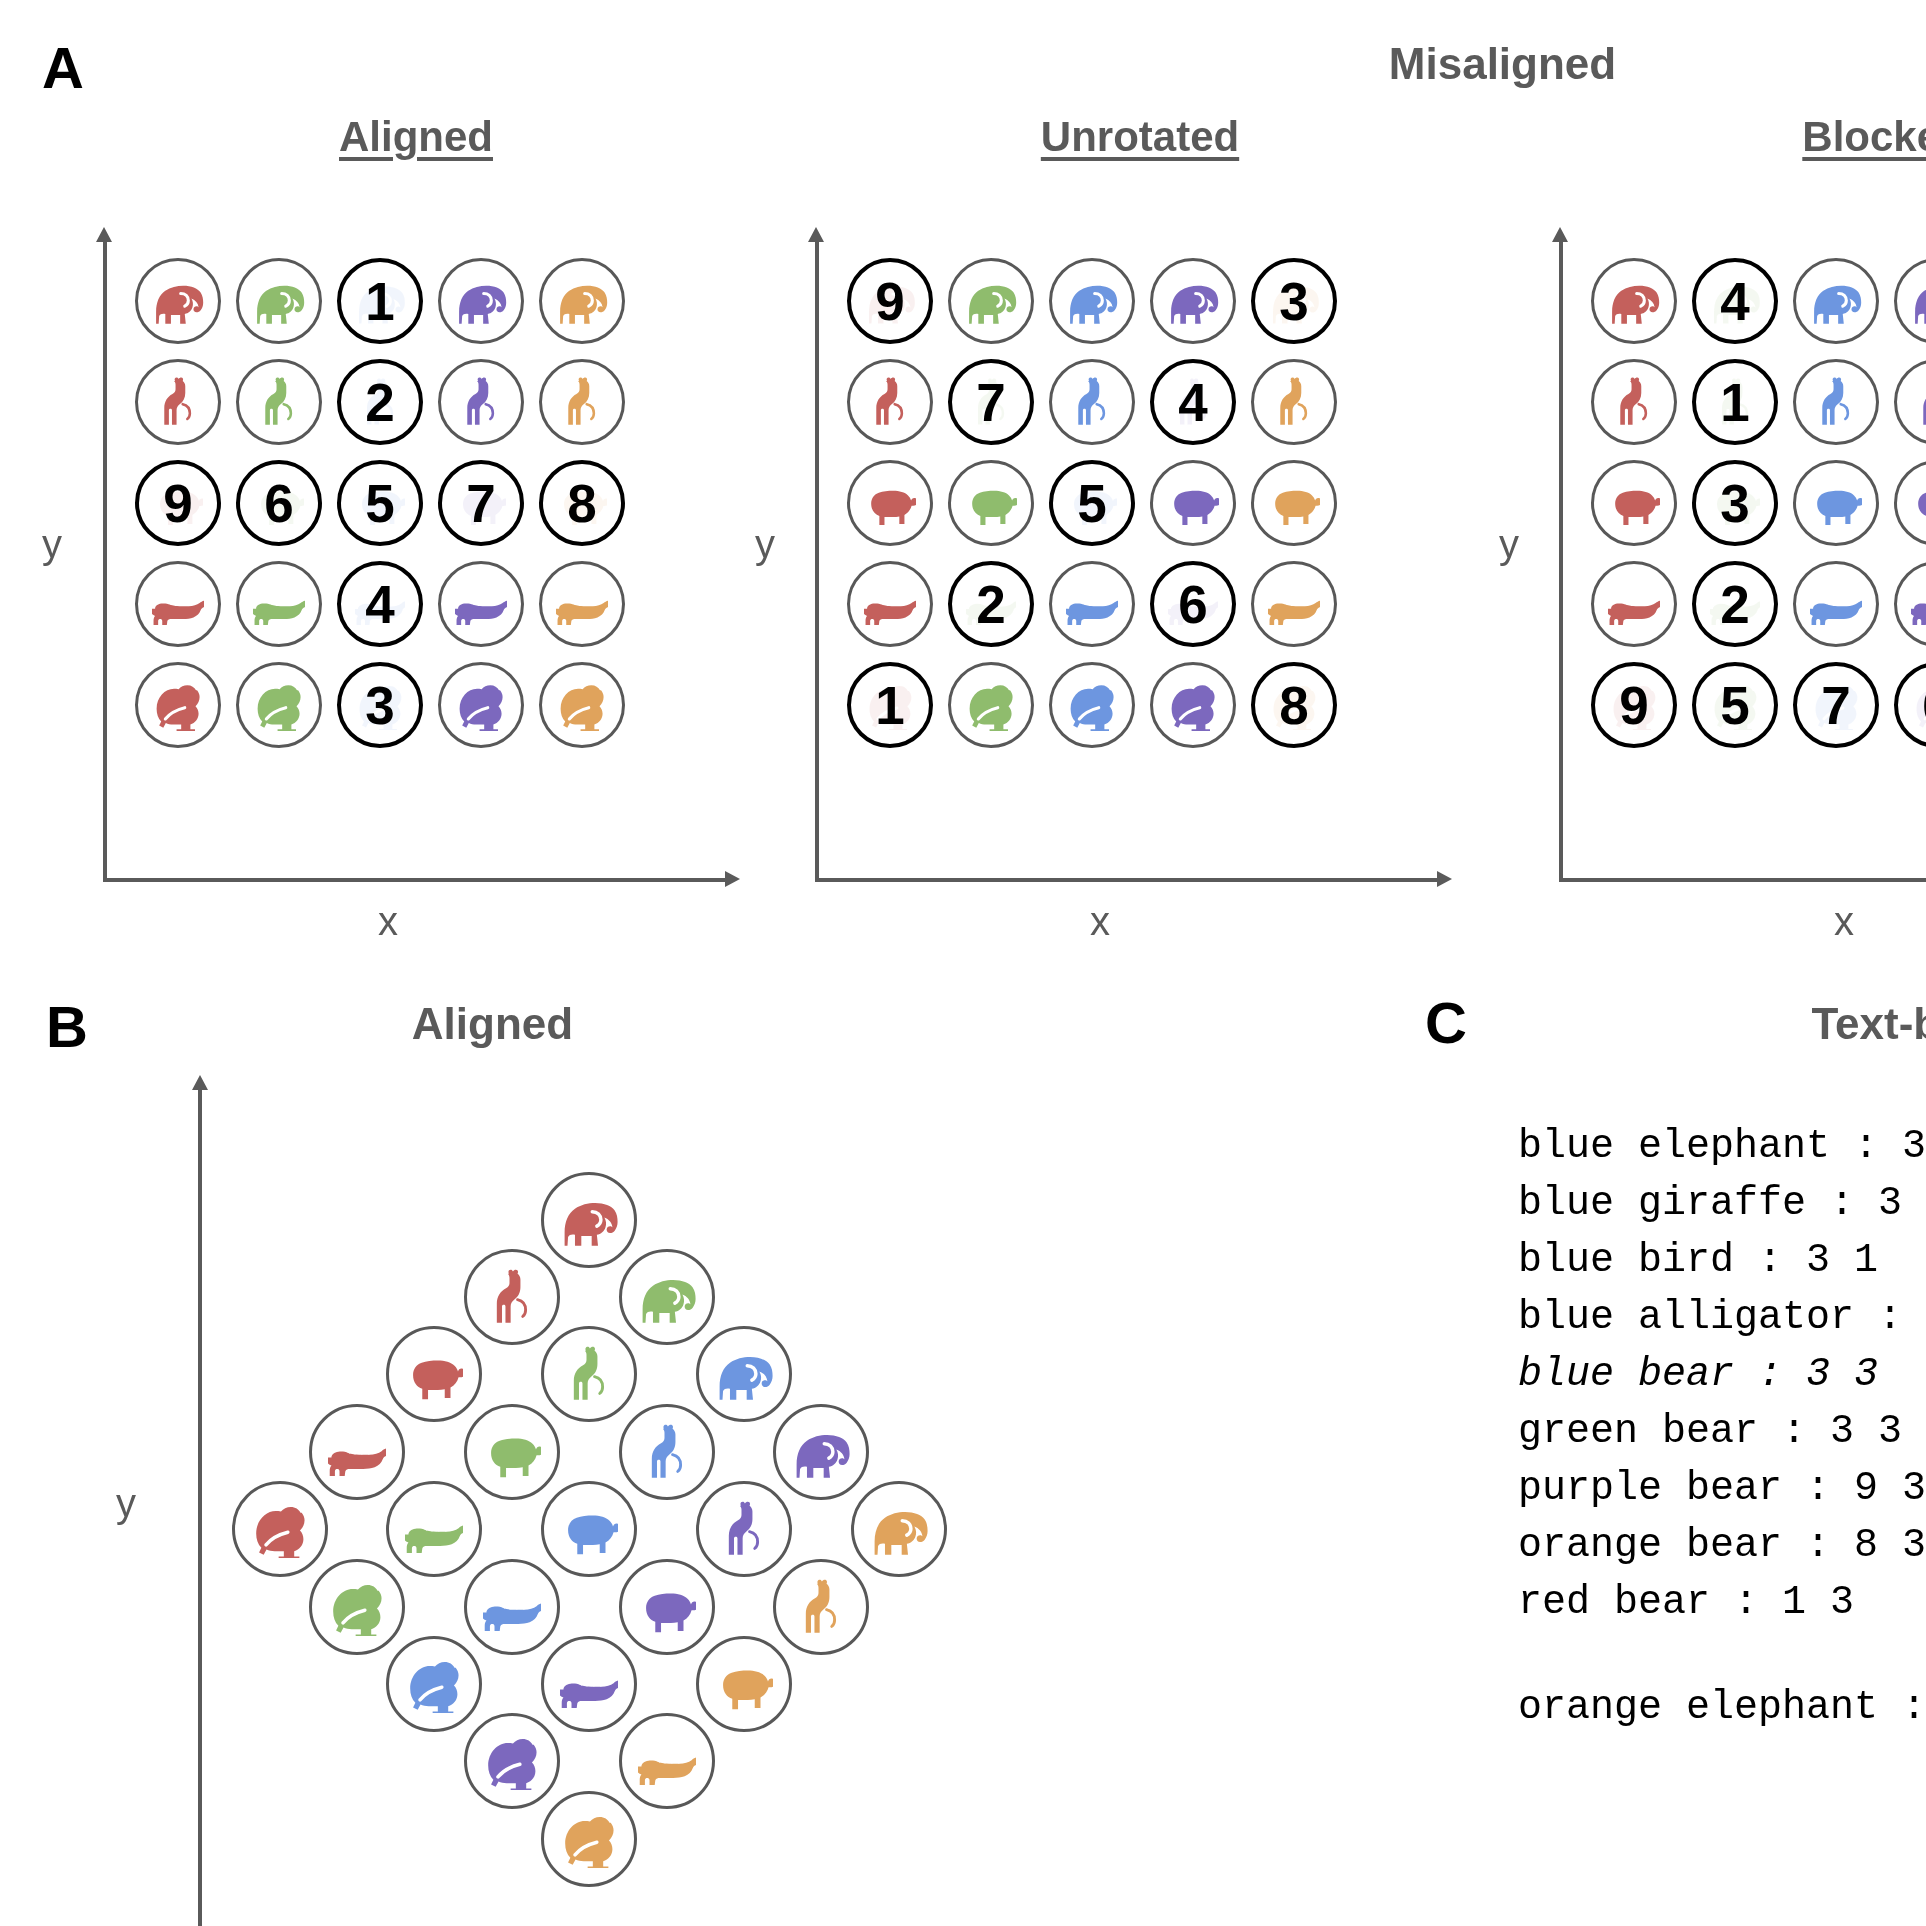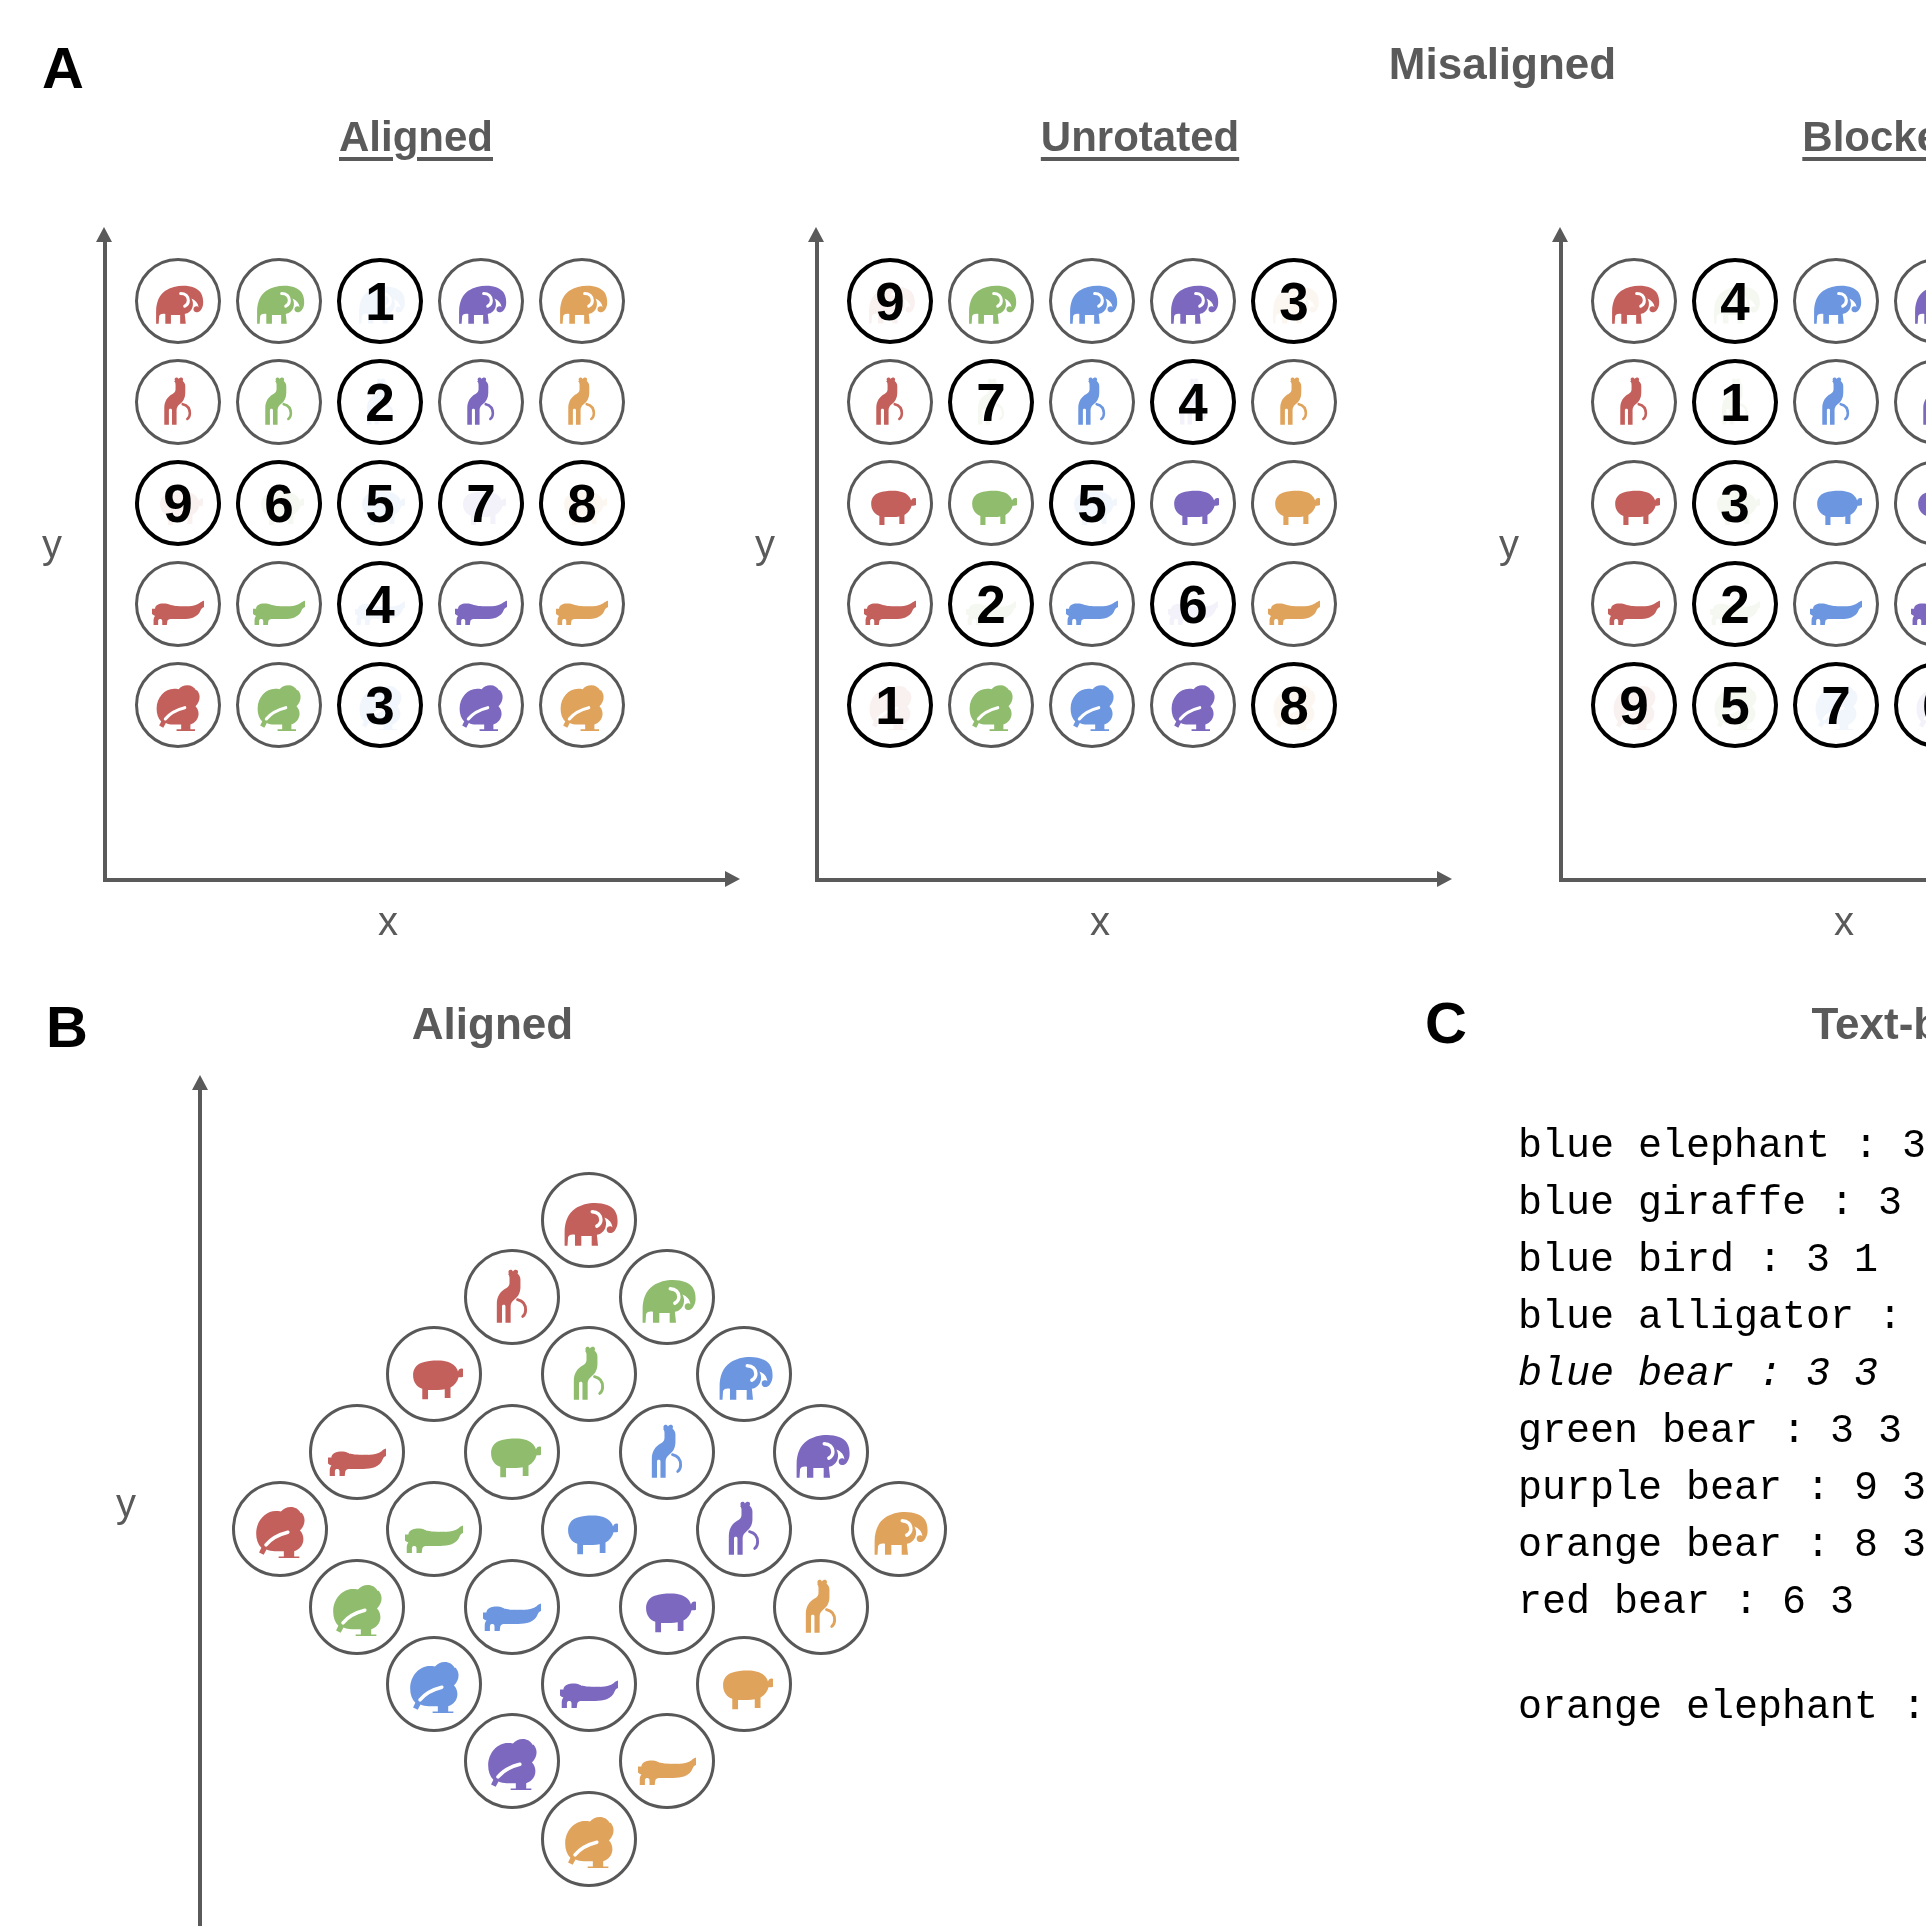--- a/index.html
+++ b/index.html
@@ -701,16 +701,16 @@
 
 <div id="codelines">
     <div class="codeblock" style="left: 1518px; top: 1119px;">blue elephant : 3 5</div>
     <div class="codeblock" style="left: 1518px; top: 1176px;">blue giraffe : 3 4</div>
     <div class="codeblock" style="left: 1518px; top: 1233px;">blue bird : 3 1</div>
     <div class="codeblock" style="left: 1518px; top: 1290px;">blue alligator : 3 2</div>
     <div class="codeblock" style="left: 1518px; top: 1347px; font-style: italic;">blue bear : 3 3</div>
     <div class="codeblock" style="left: 1518px; top: 1404px;">green bear : 3 3</div>
     <div class="codeblock" style="left: 1518px; top: 1461px;">purple bear : 9 3</div>
     <div class="codeblock" style="left: 1518px; top: 1518px;">orange bear : 8 3</div>
-    <div class="codeblock" style="left: 1518px; top: 1575px;">red bear : 6 3</div>
+    <div class="codeblock" style="left: 1518px; top: 1575px;">red bear : 1 3</div>
     <div class="codeblock" style="left: 1518px; top: 1632px; margin-top: 48px;">orange elephant :</div>
   </div>
 
 
 </body></html>

